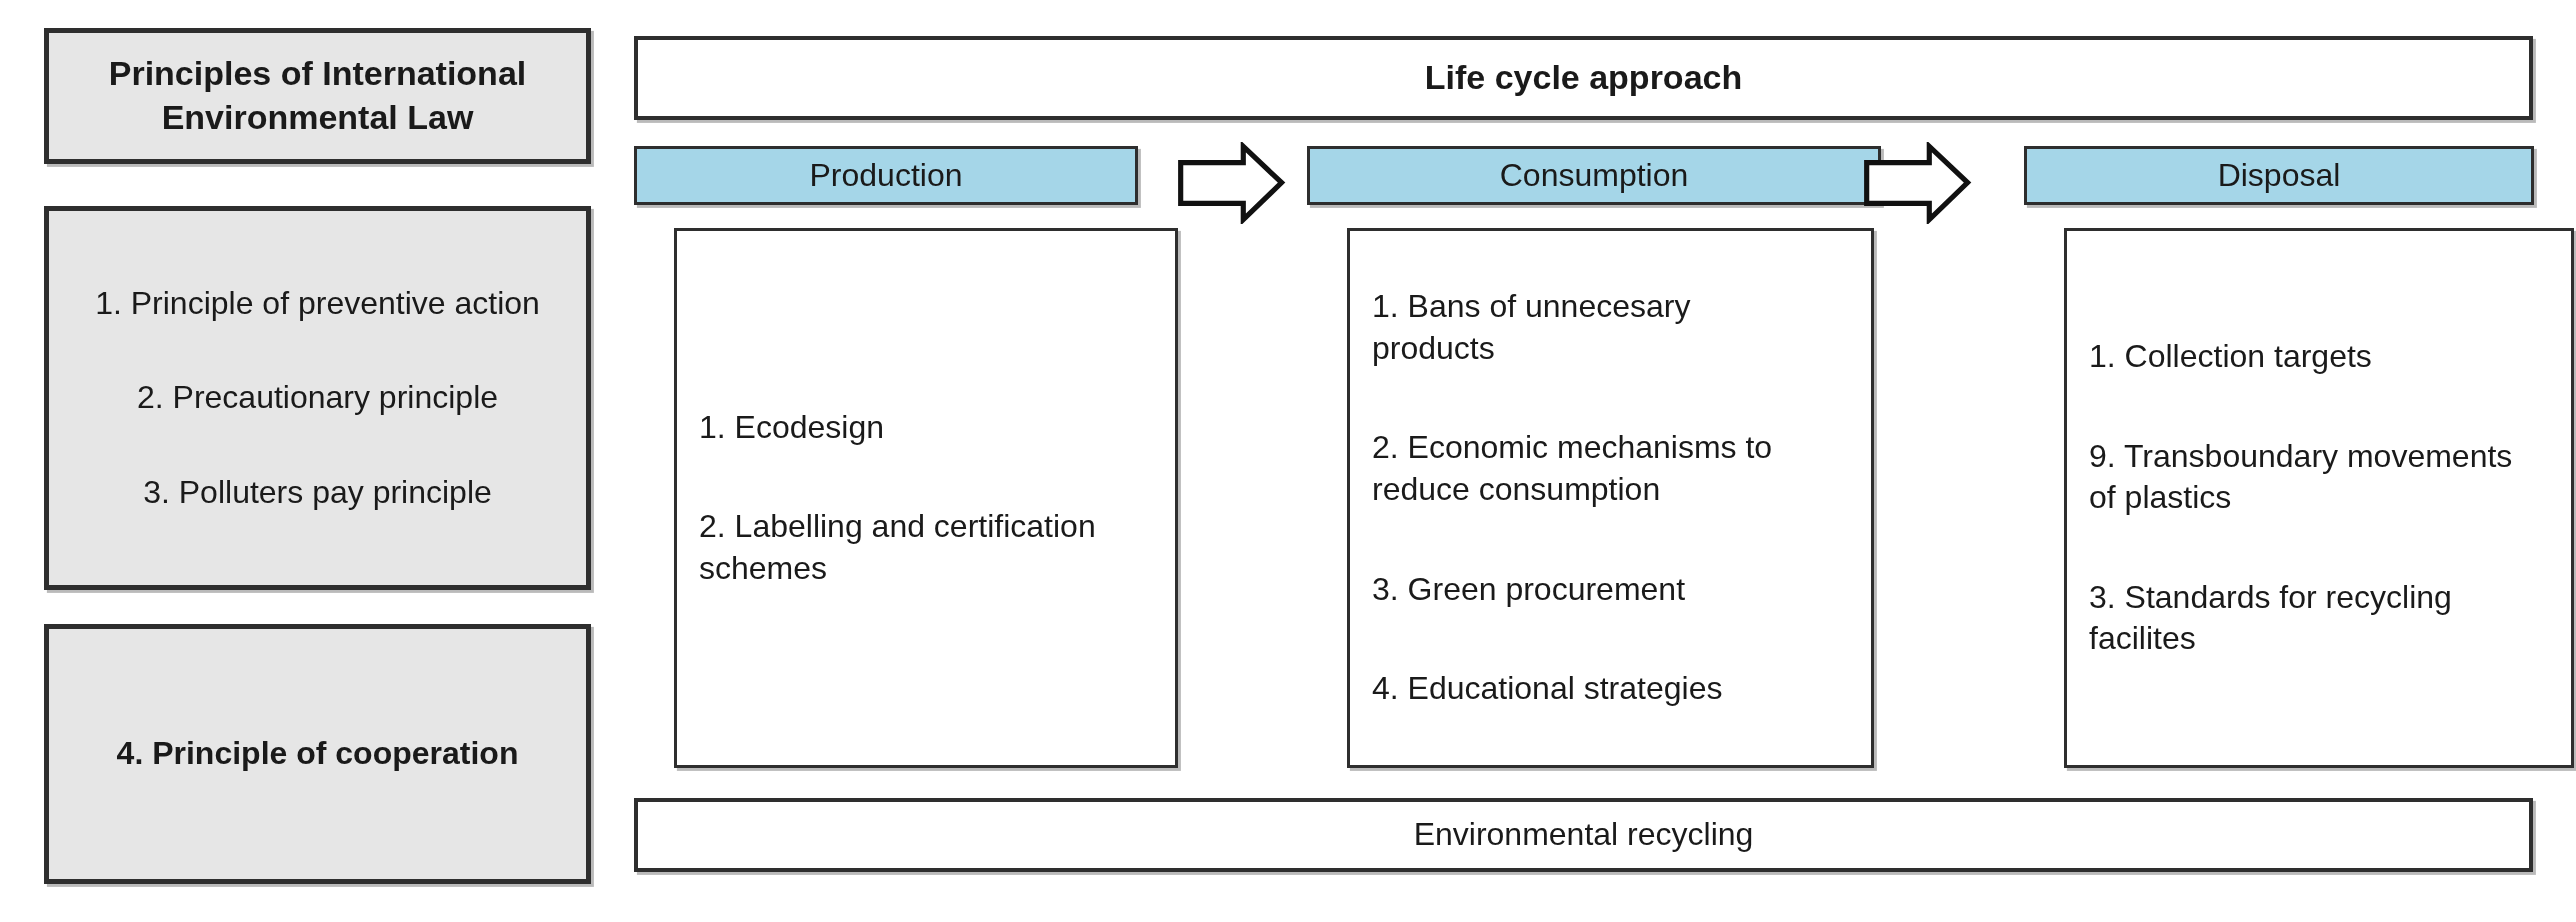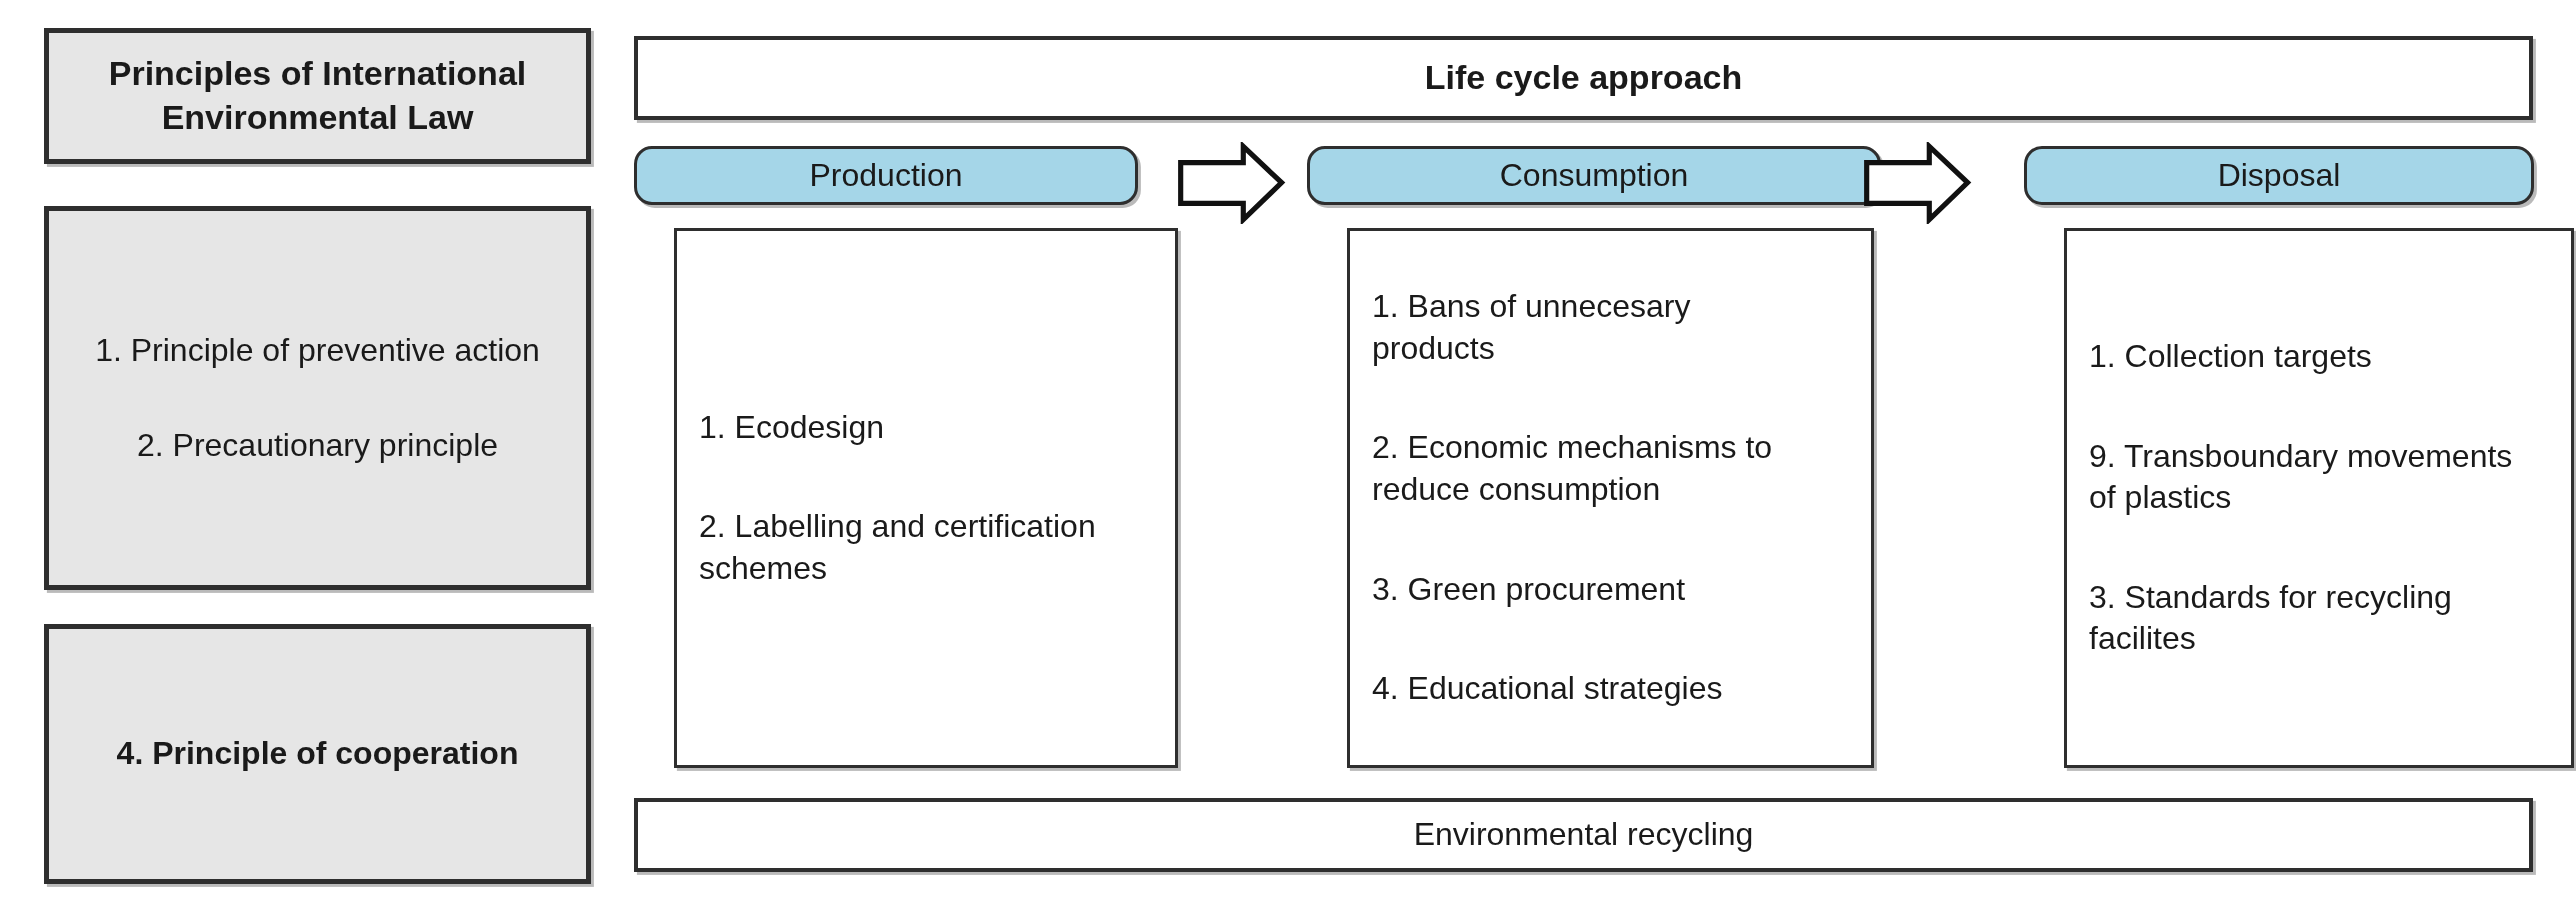--- a/index.html
+++ b/index.html
@@ -31,21 +31,21 @@
   
   #title-box      { left:44px;  top:28px;  width:547px; height:136px; }
   #principles-box { left:44px;  top:206px; width:547px; height:384px;
                     flex-direction:column; gap:53px; padding:0 5.9px; }
   #coop-box       { left:44px;  top:624px; width:547px; height:260px;font-weight:bold; }
 
   
   #lifecycle-bar  { left:634px; top:36px;  width:1899px; height:84px; }
   #footer-bar     { left:634px; top:798px; width:1899px; height:74px; }
 
-  .col-header{ top:146px; height:59px;border-radius:18px; }
+  .col-header{ top:146px; height:59px; }
   #header-production  { left:634px;  width:504px; }
   #header-consumption { left:1307px; width:574px; }
   #header-disposal    { left:2024px; width:510px; }
 
   .col-body{
     top:228px; height:540px;
     flex-direction:column;
     align-items:stretch;
     justify-content:center;
     text-align:left;
@@ -71,20 +71,21 @@
 <body>
 
 <div id="canvas">
 
   <div class="box gray t46 bold pre" id="title-box">Principles of International
 Environmental Law</div>
 
   <div class="box gray" id="principles-box">
     <div class="t44">1. Principle of preventive action</div>
     <div class="t44">2. Precautionary principle</div>
+    <div class="t44">3. Polluters pay principle</div>
   </div>
 
   <div class="box gray t44" id="coop-box">4. Principle of cooperation</div>
 
   <div class="box t46 bold" id="lifecycle-bar">Life cycle approach</div>
 
   <div class="box blue t44 col-header" id="header-production">Production</div>
   <div class="box blue t44 col-header" id="header-consumption">Consumption</div>
   <div class="box blue t44 col-header" id="header-disposal">Disposal</div>
 

